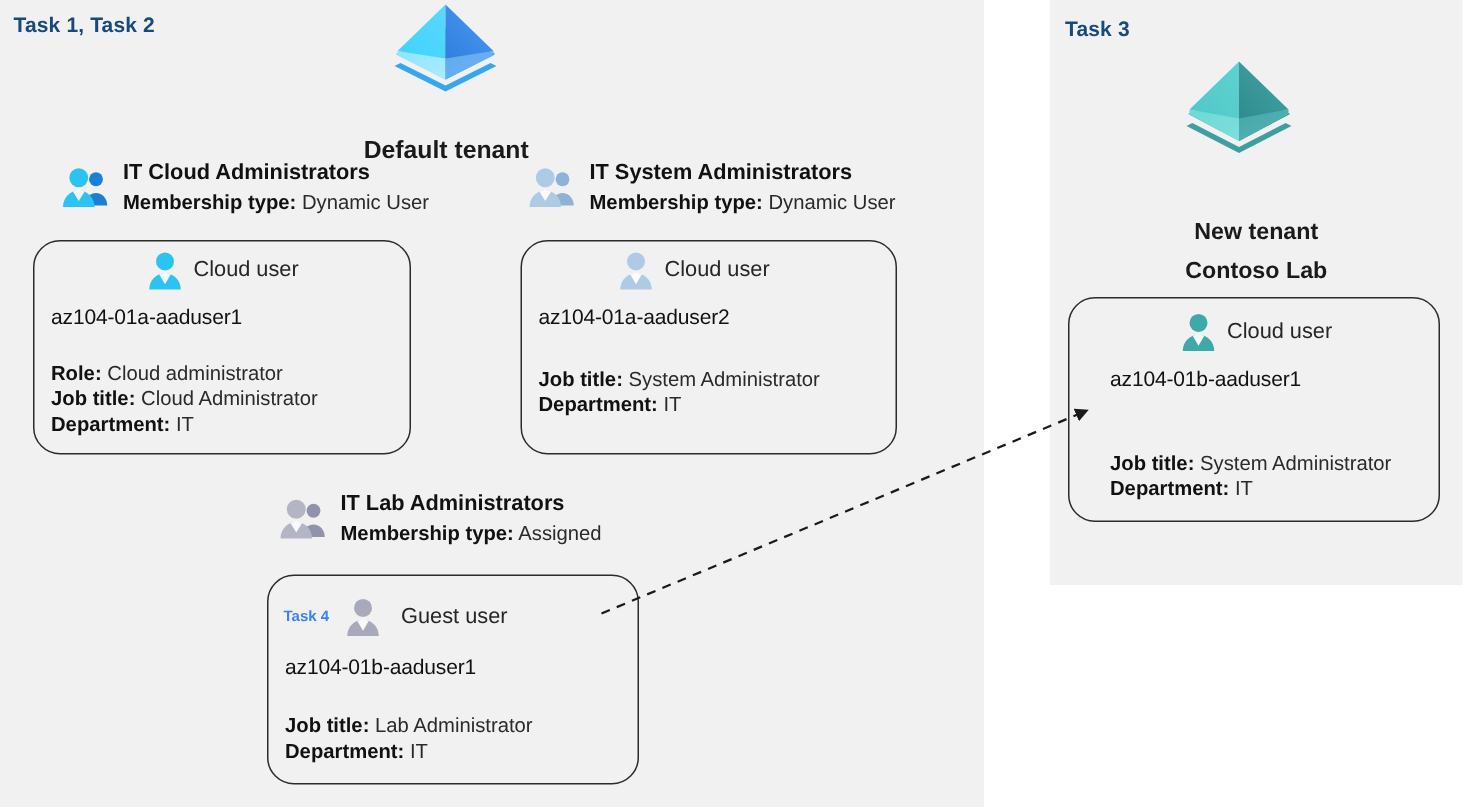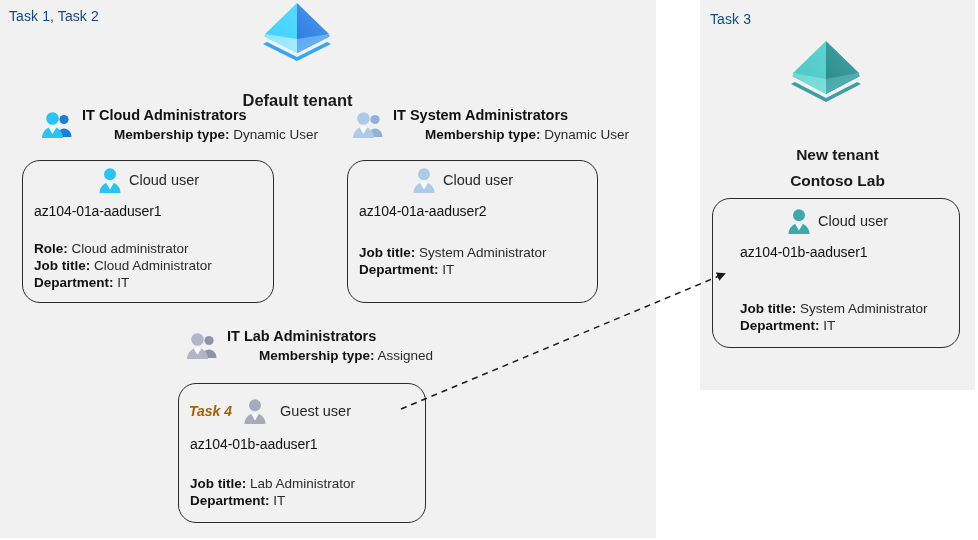--- a/index.html
+++ b/index.html
@@ -4,47 +4,47 @@
 <style>
   html,body{margin:0;padding:0;background:#ffffff;}
   body{width:978px;height:540px;position:relative;overflow:hidden;
        font-family:"Liberation Sans","DejaVu Sans",sans-serif;
        -webkit-font-smoothing:antialiased;}
 
   .panel{position:absolute;background:#f1f1f1;}
   #panel-left{left:0;top:0;width:656px;height:538px;}
   #panel-right{left:700px;top:0;width:275px;height:390px;}
 
-  .task-label{position:absolute;color:#17497c;font-weight:normal;font-size:14px;
+  .task-label{position:absolute;color:#17497c;font-weight:bold;font-size:14px;
               letter-spacing:.1px;white-space:nowrap;}
 
   .tenant-caption{position:absolute;font-weight:bold;color:#1a1a1a;
                   white-space:nowrap;text-align:center;margin-top:20px;}
 
   
   .card{position:absolute;border:1.6px solid #2b2b2b;border-radius:18px;
         background:#f1f1f1;box-sizing:border-box;}
 
   .card-head{position:absolute;display:flex;align-items:center;gap:7px;
              white-space:nowrap;}
   .card-head .kind{font-size:14.5px;color:#262626;}
-  .card-head .tasktag{color:#a16207;font-weight:bold;font-size:14px;font-style:italic;}
+  .card-head .tasktag{color:#3b82f6;font-weight:bold;font-size:10px;}
 
   .upn{position:absolute;font-weight:normal;font-size:14px;color:#111;
        white-space:nowrap;letter-spacing:-.1px;}
 
   .attrs{position:absolute;font-size:13.5px;color:#2a2a2a;line-height:17px;
          white-space:nowrap;}
   .attrs b{color:#111;font-weight:bold;}
 
   
   .group{position:absolute;display:flex;align-items:center;gap:8px;white-space:nowrap;}
   .group .gtext{line-height:19px;}
   .group .gname{font-weight:bold;font-size:14.5px;color:#111;}
-  .group .gmem{font-size:13.5px;color:#2a2a2a;margin-left:32px;}
+  .group .gmem{font-size:13.5px;color:#2a2a2a;}
   .group .gmem b{font-weight:bold;color:#111;}
 
   svg{display:block;overflow:visible;}
   .arrow-layer{position:absolute;left:0;top:0;width:978px;height:540px;
                pointer-events:none;}
 </style>
 </head>
 <body>
 
 <div class="panel" id="panel-left"></div>

